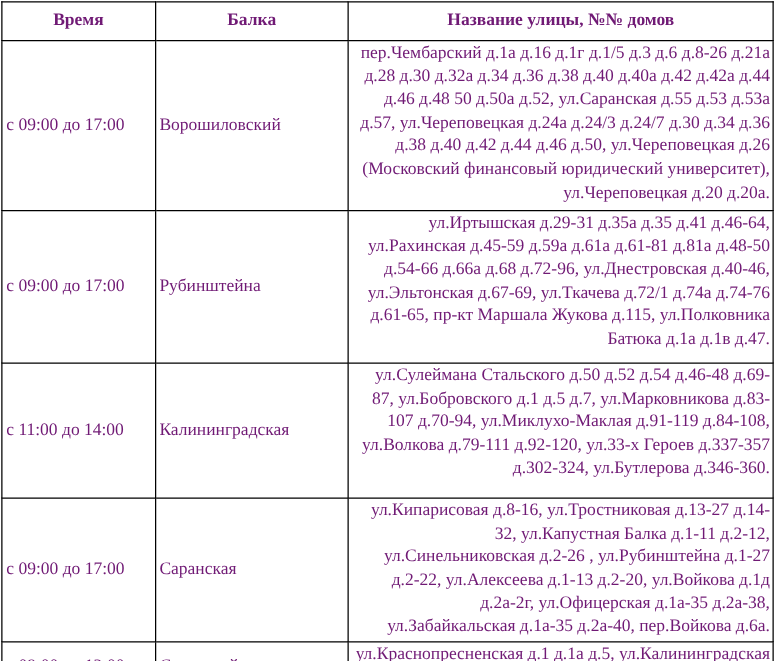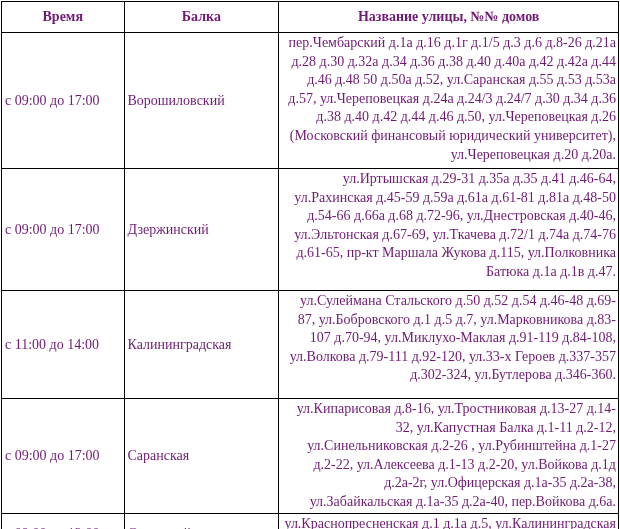--- a/index.html
+++ b/index.html
@@ -68,21 +68,21 @@
       </tr>
     </thead>
     <tbody>
       <tr class="row-1">
         <td class="time-cell">с 09:00 до 17:00</td>
         <td class="district-cell">Ворошиловский</td>
         <td class="streets-cell">пер.Чембарский д.1а д.16 д.1г д.1/5 д.3 д.6 д.8-26 д.21а д.28 д.30 д.32а д.34 д.36 д.38 д.40 д.40а д.42 д.42а д.44 д.46 д.48 50 д.50а д.52, ул.Саранская д.55 д.53 д.53а д.57, ул.Череповецкая д.24а д.24/3 д.24/7 д.30 д.34 д.36 д.38 д.40 д.42 д.44 д.46 д.50, ул.Череповецкая д.26 (Московский финансовый юридический университет), ул.Череповецкая д.20 д.20а.</td>
       </tr>
       <tr class="row-2">
         <td class="time-cell">с 09:00 до 17:00</td>
-        <td class="district-cell">Дзержинский</td>
+        <td class="district-cell">Рубинштейна</td>
         <td class="streets-cell">ул.Иртышская д.29-31 д.35а д.35 д.41 д.46-64, ул.Рахинская д.45-59 д.59а д.61а д.61-81 д.81а д.48-50 д.54-66 д.66а д.68 д.72-96, ул.Днестровская д.40-46, ул.Эльтонская д.67-69, ул.Ткачева д.72/1 д.74а д.74-76 д.61-65, пр-кт Маршала Жукова д.115, ул.Полковника Батюка д.1а д.1в д.47.</td>
       </tr>
       <tr class="row-3">
         <td class="time-cell">с 11:00 до 14:00</td>
         <td class="district-cell">Калининградская</td>
         <td class="streets-cell">ул.Сулеймана Стальского д.50 д.52 д.54 д.46-48 д.69-87, ул.Бобровского д.1 д.5 д.7, ул.Марковникова д.83-107 д.70-94, ул.Миклухо-Маклая д.91-119 д.84-108, ул.Волкова д.79-111 д.92-120, ул.33-х Героев д.337-357 д.302-324, ул.Бутлерова д.346-360.</td>
       </tr>
       <tr class="row-4">
         <td class="time-cell">с 09:00 до 17:00</td>
         <td class="district-cell">Саранская</td>

